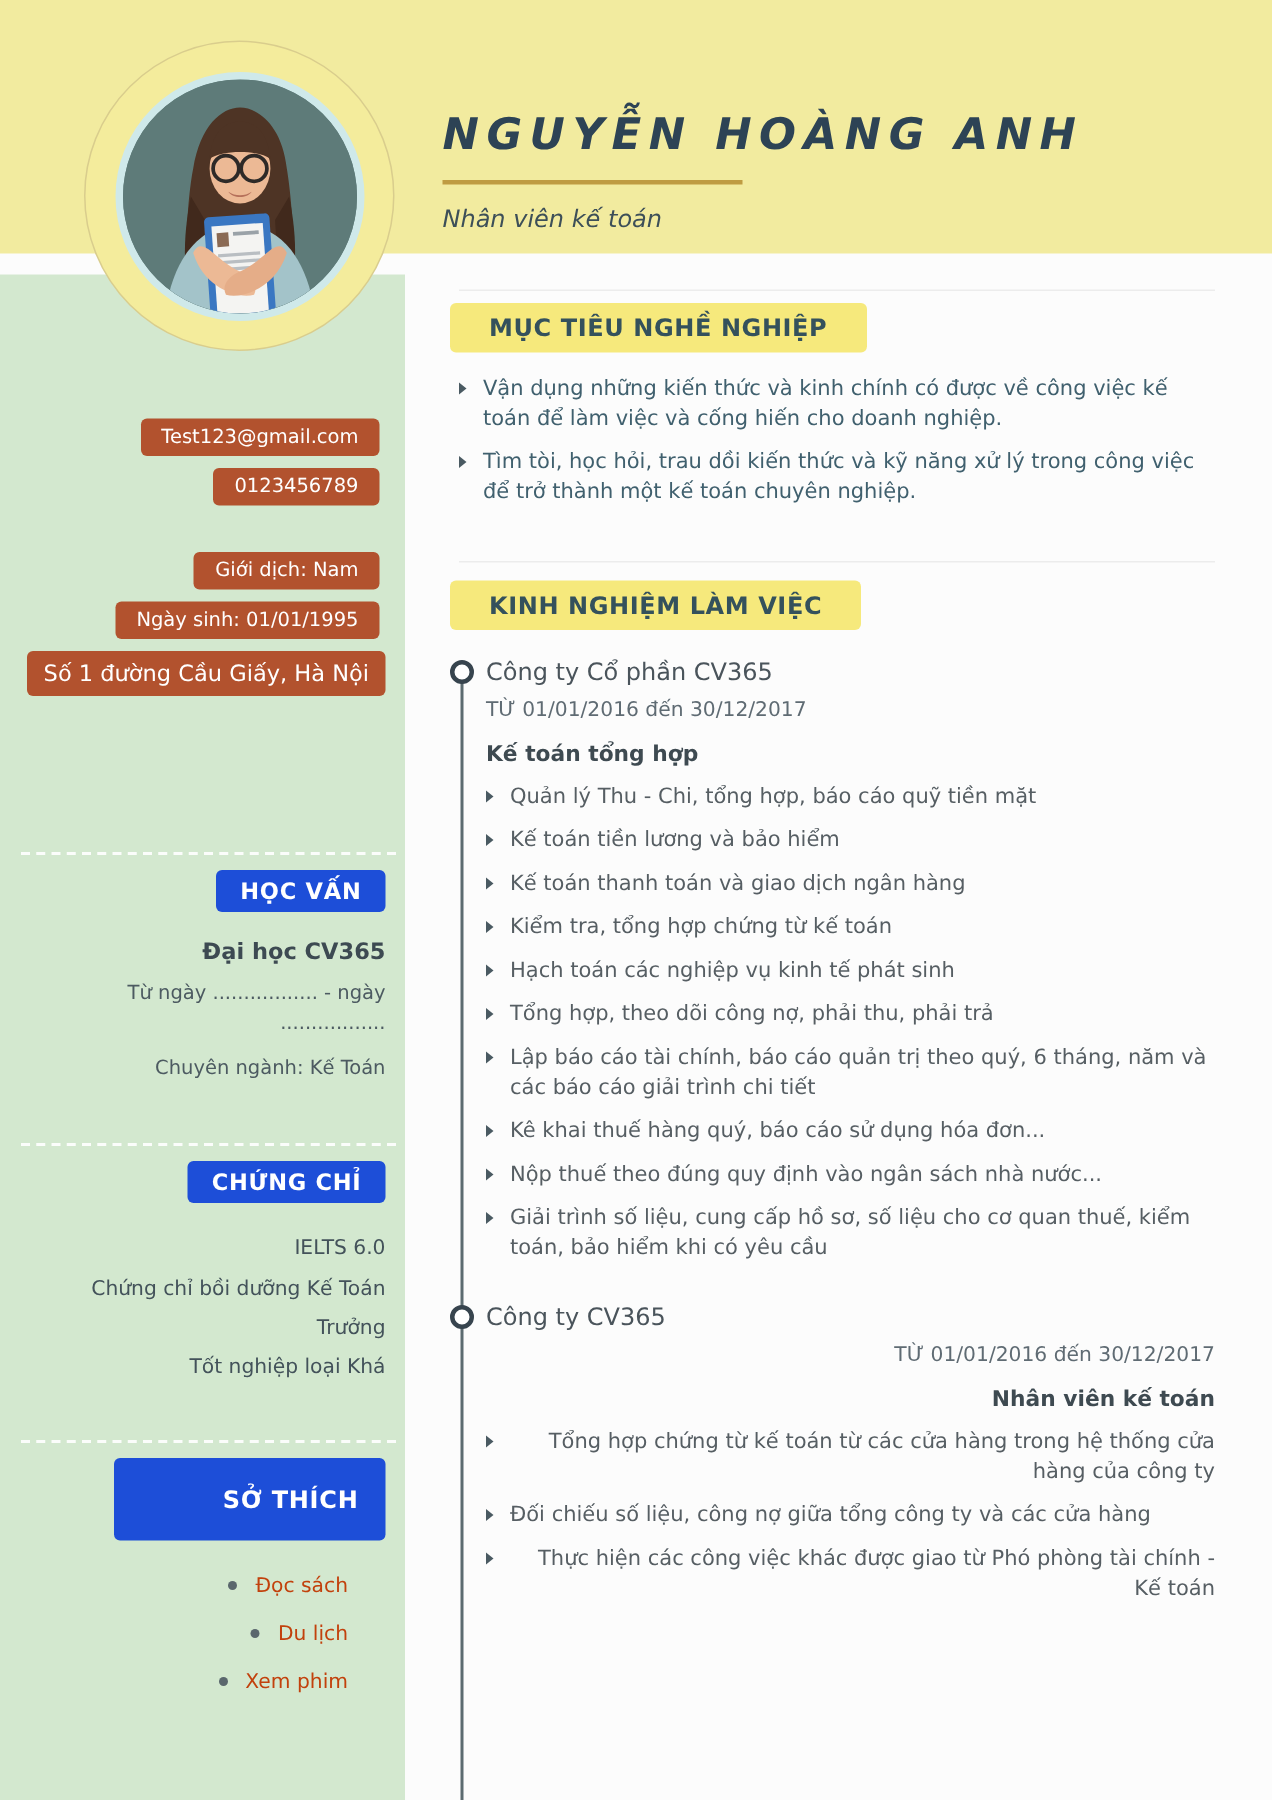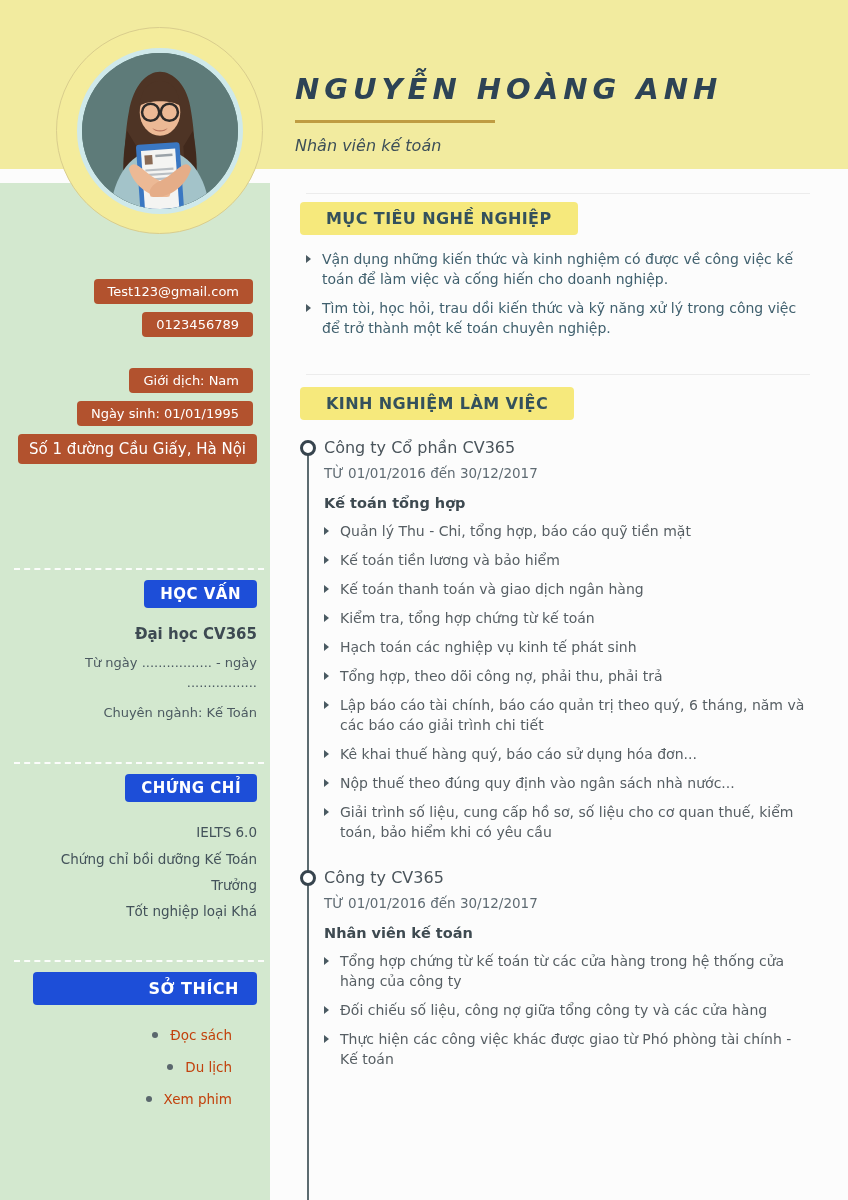--- a/index.html
+++ b/index.html
@@ -105,22 +105,22 @@
     color: #fff;
     font-weight: bold;
     font-size: 15px;
     border-radius: 4px;
     padding: 5px 16px;
     margin: 10px 7px 0 0;
     letter-spacing: 0.5px;
   }
   .side-heading.wide {
     font-size: 16px;
-    padding: 7px 18px;
-    width: 224px;
+    padding: 18px 18px;
+    width: 181px;
     text-align: right;
     margin-right: 7px;
   }
 
   .edu-body { margin: 17px 7px 0 0; text-align: right; }
   .edu-school { font-size: 15px; font-weight: bold; color: #3d4a52; }
   .edu-line   { font-size: 13px; color: #4c5a61; margin-top: 10px; line-height: 1.55; }
 
   .cert-body { margin: 17px 7px 0 0; text-align: right; }
   .cert-item { font-size: 13.5px; color: #43525a; line-height: 1.95; }
@@ -181,21 +181,21 @@
     position: relative;
     margin-top: 18px;
   }
   .timeline-line {
     position: absolute;
     left: 7px; top: 14px;
     width: 2px; height: 2000px;
     background: #5c6b70;
   }
   .job { position: relative; }
-  .job + .job { margin-top: 26px; }
+  .job + .job { margin-top: 26px; text-align: right; }
   .job-header { display: flex; align-items: center; }
   .timeline-circle {
     position: relative; z-index: 1;
     width: 16px; height: 16px;
     background: #fff;
     border: 3px solid #37444e;
     border-radius: 50%;
     flex: 0 0 16px;
   }
   .company-name {
@@ -314,21 +314,21 @@
 
   <div class="main">
 
     <div class="divider"></div>
     <div class="section-pill">MỤC TIÊU NGHỀ NGHIỆP</div>
 
     <div class="objective-list">
 
         <div class="bullet-row">
           <span class="arrow-icon"></span>
-          <span class="bullet-text">Vận dụng những kiến thức và kinh nghiệm có được về công việc kế toán để làm việc và cống hiến cho doanh nghiệp.</span>
+          <span class="bullet-text">Vận dụng những kiến thức và kinh chính có được về công việc kế toán để làm việc và cống hiến cho doanh nghiệp.</span>
         </div>
 
         <div class="bullet-row">
           <span class="arrow-icon"></span>
           <span class="bullet-text">Tìm tòi, học hỏi, trau dồi kiến thức và kỹ năng xử lý trong công việc để trở thành một kế toán chuyên nghiệp.</span>
         </div>
       </div>
 
     <div class="divider second"></div>
     <div class="section-pill">KINH NGHIỆM LÀM VIỆC</div>

